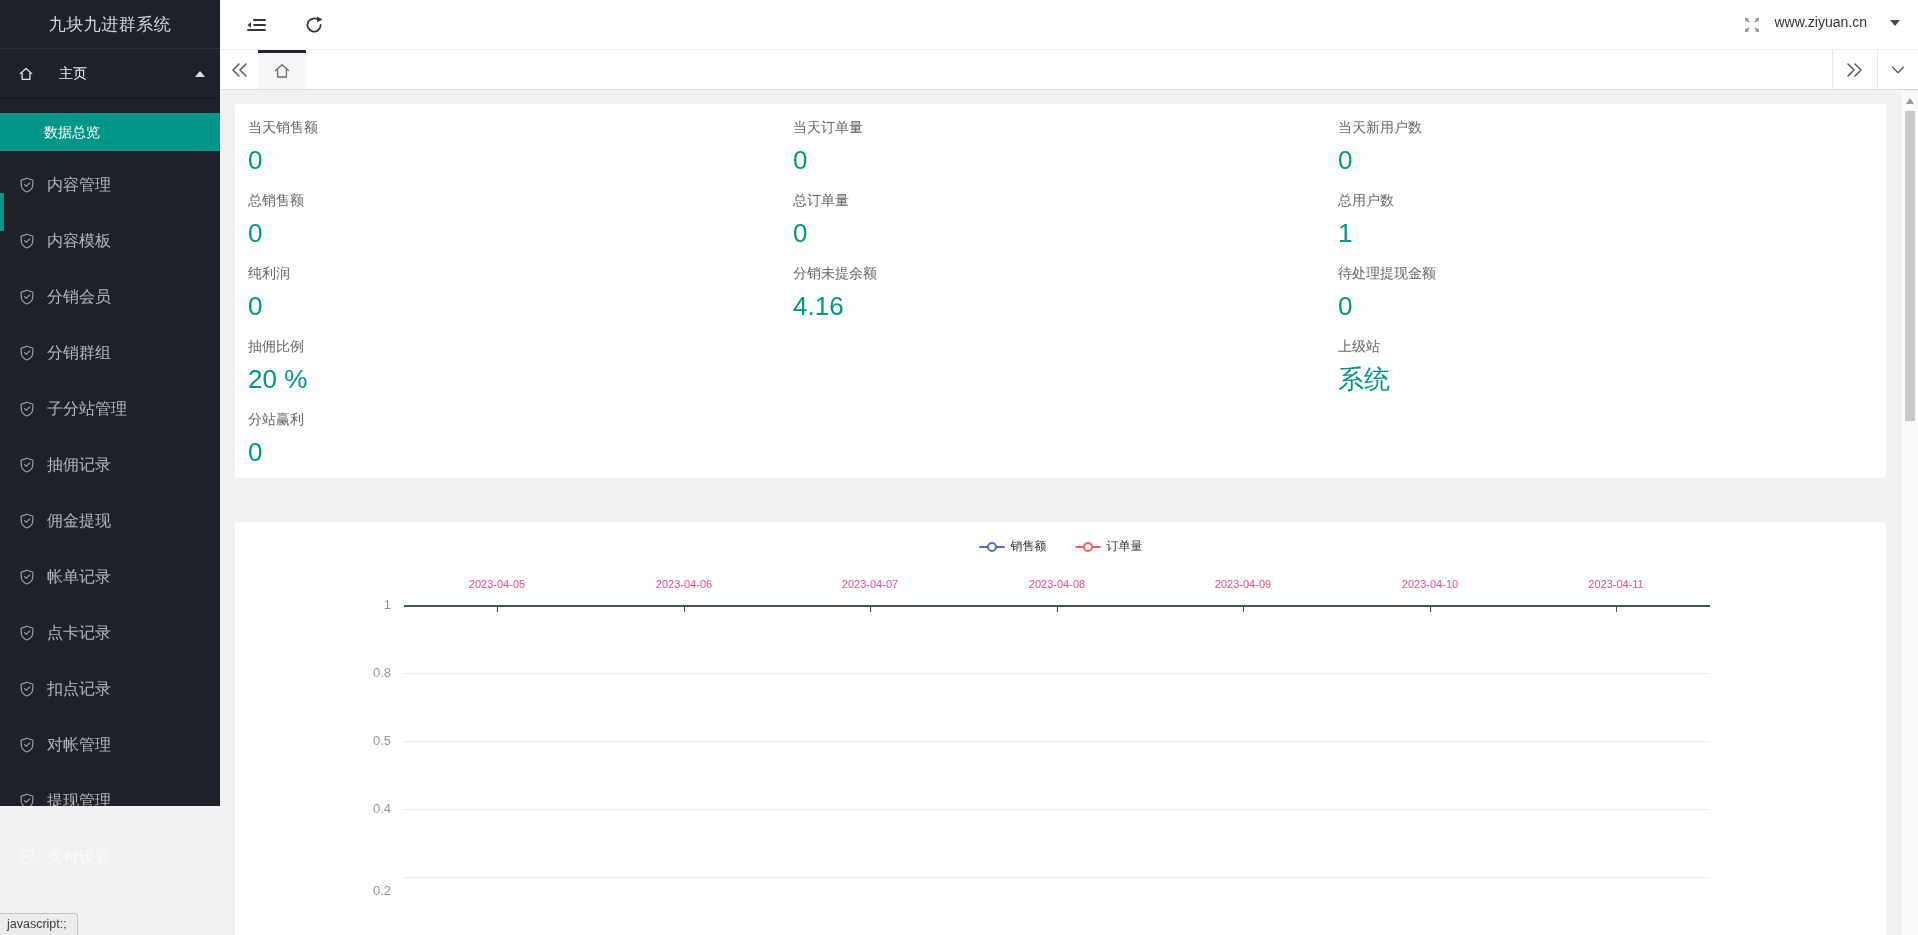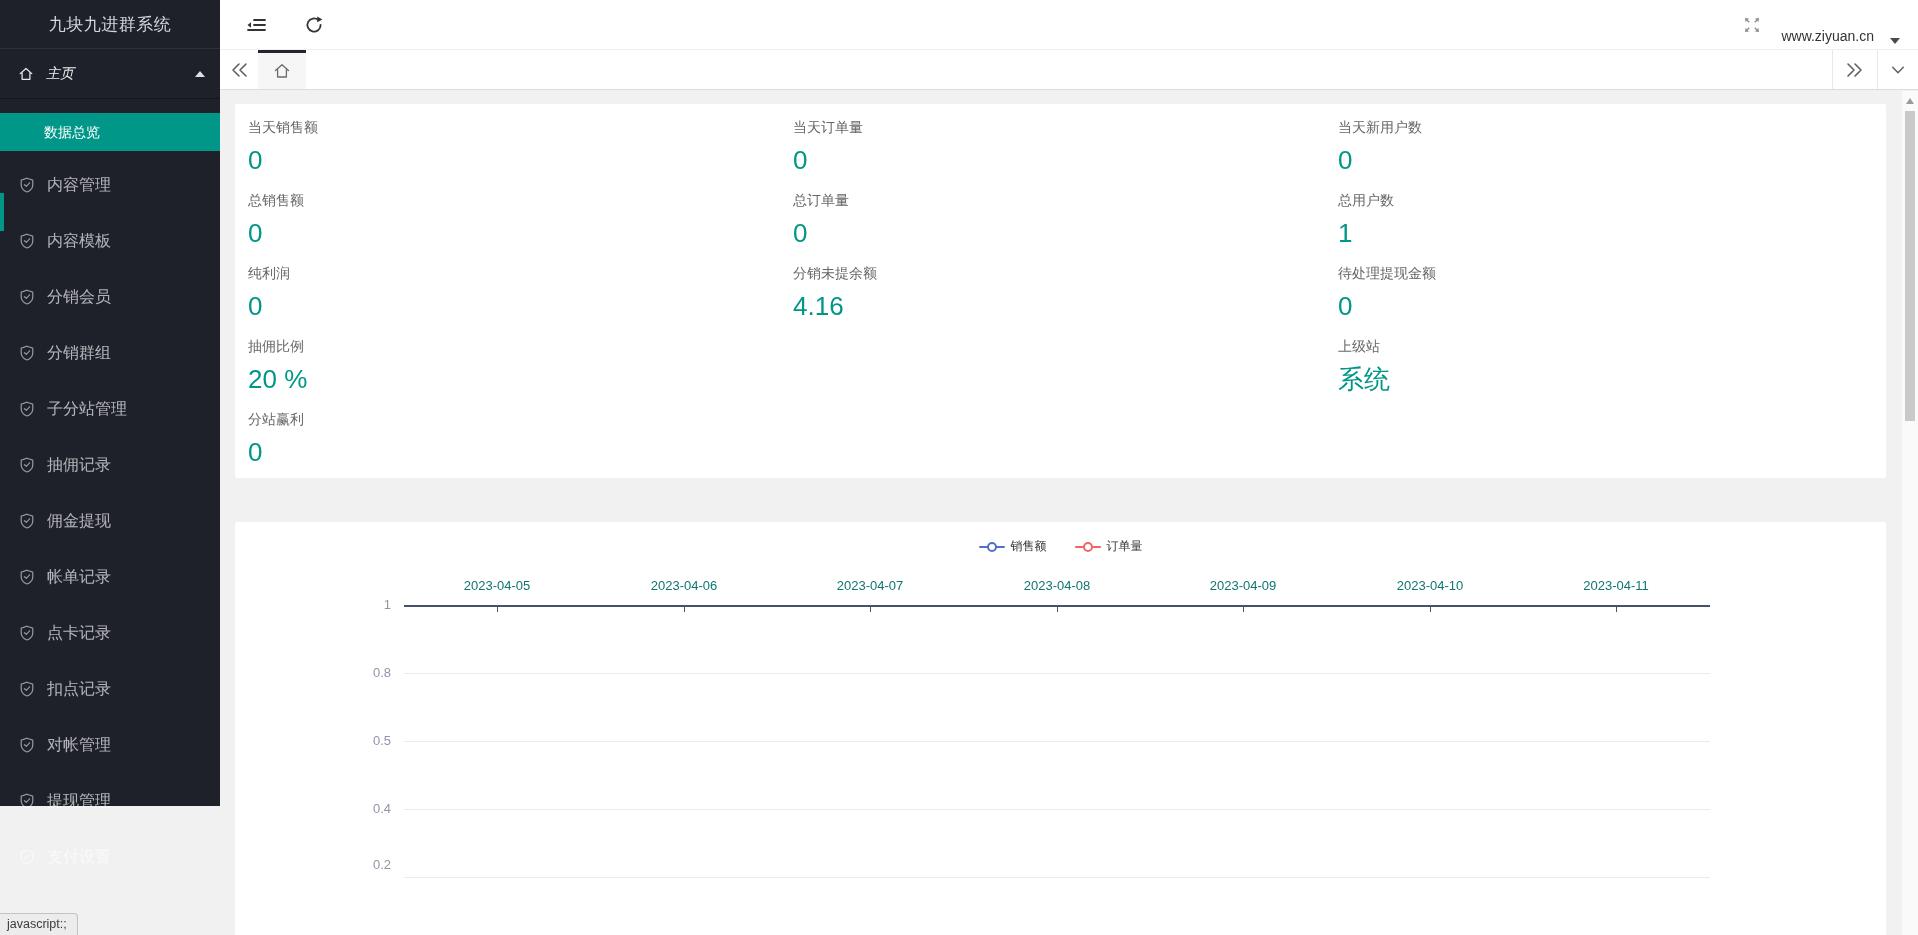--- a/index.html
+++ b/index.html
@@ -6,42 +6,42 @@
   html,body { width:1918px; height:935px; overflow:hidden; }
   body { font-family:"Liberation Sans", sans-serif; }
   .stage { position:relative; width:1918px; height:935px; background:#f1f1f2; overflow:hidden; }
 
   
   .sidebar { position:absolute; left:0; top:0; width:220px; height:806px; background:#1e212a; z-index:5; }
   .sidebar-title { height:49px; line-height:49px; text-align:center; color:#d3d5da; font-size:17px;
                    border-bottom:1px solid rgba(255,255,255,.07); letter-spacing:.5px; }
   .home-item { height:50px; display:flex; align-items:center; padding:0 16px 0 18px; color:#ededee;
                font-size:14px; position:relative; border-bottom:1px solid rgba(0,0,0,.32); cursor:pointer; }
-  .home-item .lbl { margin-left:12px;font-style:italic; }
+  .home-item .lbl { margin-left:25px; }
   .caret-up { position:absolute; right:15px; top:22px; width:0; height:0;
               border-left:5px solid transparent; border-right:5px solid transparent;
               border-bottom:6px solid #dfe0e3; }
   .submenu-active { margin-top:14px; height:38px; line-height:38px; background:#009688; color:#fff;
                     font-size:14px; padding-left:44px; cursor:pointer; }
   .menu-list { margin-top:6px; }
   .menu-item { height:56px; display:flex; align-items:center; padding-left:19px; cursor:pointer; }
   .menu-item .lbl { margin-left:12px; font-size:16px; color:rgba(255,255,255,.66); }
   .menu-item svg { flex:0 0 auto; }
   .scroll-strip { position:absolute; left:0; top:193px; width:4px; height:38px; background:#009688; }
 
   
   .topbar { position:absolute; left:220px; top:0; width:1698px; height:50px; background:#fff;
             border-bottom:1px solid #f0f0f0; z-index:4; }
   .icon-btn { position:absolute; top:0; height:50px; display:flex; align-items:center; justify-content:center;
               cursor:pointer; }
   .tb-toggle { left:14px; width:44px; }
   .tb-refresh { left:72px; width:44px; }
   .tb-full { right:146px; width:40px; }
-  .tb-domain { position:absolute; right:10px; top:0; height:44px; display:flex; align-items:flex-end;
-               gap:16px; cursor:pointer; padding:0 8px; }
+  .tb-domain { position:absolute; right:10px; top:0; height:44px; display:flex; align-items:center;
+               gap:23px; cursor:pointer; padding:0 8px; }
   .tb-domain .txt { font-size:14px; color:#333; }
   .caret-down { width:0; height:0; border-left:5px solid transparent; border-right:5px solid transparent;
                 border-top:6px solid #4a4a4a; margin-top:2px; }
 
   
   .tabbar { position:absolute; left:220px; top:50px; width:1698px; height:40px; background:#fff;
             border-bottom:1px solid #dcdcdc; z-index:4; }
   .tab-left-btn { position:absolute; left:0; top:0; width:38px; height:39px; display:flex;
                   align-items:center; justify-content:center; cursor:pointer; }
   .tab-home { position:absolute; left:38px; top:0; width:48px; height:39px; background:#f6f6f6;
@@ -76,21 +76,21 @@
   .legend-item { display:flex; align-items:center; gap:6px; cursor:pointer; }
   .legend-item .name { font-size:12px; color:#333; }
   .lg-marker { position:relative; width:26px; height:10px; }
   .lg-marker::before { content:""; position:absolute; left:0; top:4px; width:26px; height:2px; border-radius:1px; }
   .lg-marker::after { content:""; position:absolute; left:8px; top:0; width:6px; height:6px; border-radius:50%;
                       background:#fff; border:2px solid; }
   .lg-blue::before { background:#5470c6; } .lg-blue::after { border-color:#5470c6; }
   .lg-red::before  { background:#ee6666; } .lg-red::after  { border-color:#ee6666; }
   .axis-line { position:absolute; left:169px; top:83px; width:1306px; height:2px; background:#47506b; }
   .xtick { position:absolute; top:85px; width:1px; height:5px; background:#47506b; }
-  .xdate { position:absolute; top:56px; transform:translateX(-50%); font-size:13px; color:#0f766e;
+  .xdate { position:absolute; top:56px; transform:translateX(-50%); font-size:11px; color:#ec4899;
            white-space:nowrap; }
   .gline { position:absolute; left:169px; width:1306px; height:1px; background:#e9ebf1; }
   .ylab { position:absolute; left:112px; width:44px; height:18px; line-height:18px; text-align:right;
           font-size:13px; color:#8f96a8; }
 
   
   .status-tip { position:absolute; left:0; bottom:0; background:#ececec; border:1px solid #c3c3c3;
                 border-left:none; border-bottom:none; border-top-right-radius:4px; padding:3px 10px 4px 7px;
                 font-size:12.5px; color:#3c3c3c; z-index:9; }
 </style>
@@ -348,21 +348,21 @@
     <i class="xtick" style="left:635px"></i>
     <i class="xtick" style="left:822px"></i>
     <i class="xtick" style="left:1008px"></i>
     <i class="xtick" style="left:1195px"></i>
     <i class="xtick" style="left:1381px"></i>
 
     <span class="ylab" style="top:74px">1</span>
     <span class="ylab" style="top:142px">0.8</span>
     <span class="ylab" style="top:210px">0.5</span>
     <span class="ylab" style="top:278px">0.4</span>
-    <span class="ylab" style="top:334px">0.2</span>
+    <span class="ylab" style="top:360px">0.2</span>
     <div class="gline" style="top:151px"></div>
     <div class="gline" style="top:219px"></div>
     <div class="gline" style="top:287px"></div>
     <div class="gline" style="top:355px"></div>
   </section>
 
   <div class="v-scroll">
     <i class="arr"></i>
     <div class="thumb"></div>
   </div>

